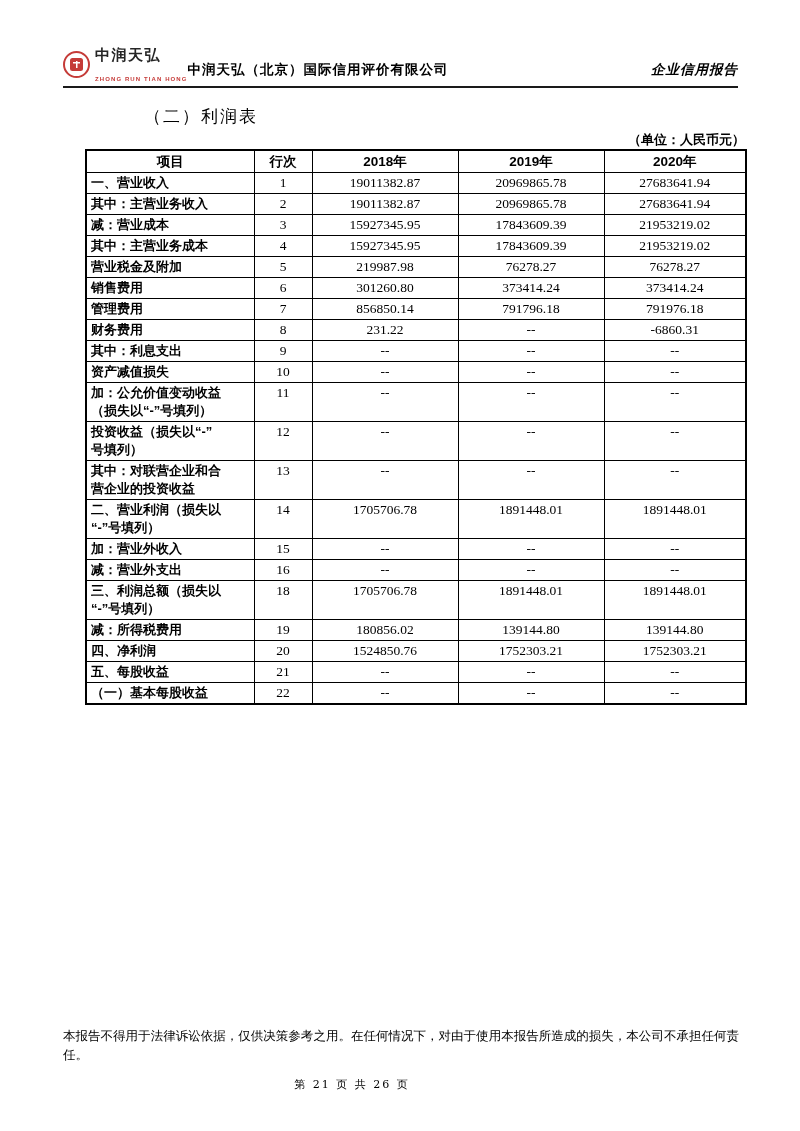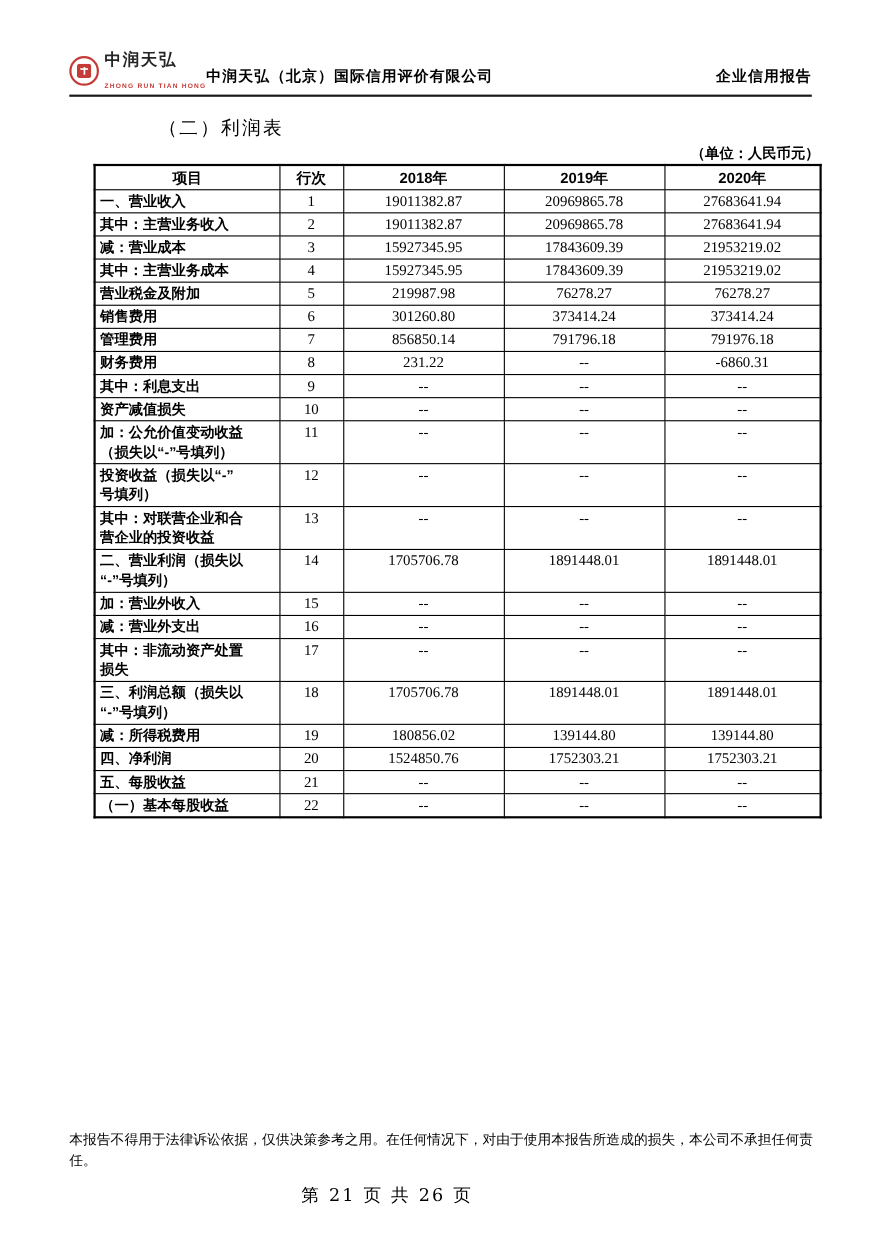--- a/index.html
+++ b/index.html
@@ -33,21 +33,21 @@
     background-color:#c53b38;
     background-image:linear-gradient(#fff,#fff),linear-gradient(#fff,#fff);
     background-size:7px 1.5px,1.5px 7px;
     background-position:center 4px,center center;
     background-repeat:no-repeat;
   }
   .logo-txt { display:flex; flex-direction:column; line-height:1;gap:12px; }
   .logo-name { font-size:15px; font-weight:bold; color:#262626; letter-spacing:1.5px; }
   .logo-sub  { font-size:6px; font-weight:bold; color:#c53b38; letter-spacing:1.1px; margin-top:2px; }
   .hdr-company { flex:1; text-align:left; font-size:13.5px; font-weight:bold; letter-spacing:1px; padding-bottom:3px; }
-  .hdr-right { font-size:13.5px; font-weight:bold; letter-spacing:1px; padding-bottom:3px; }
+  .hdr-right { font-size:13.5px; font-weight:bold; letter-spacing:1px; padding-bottom:3px;font-style:italic; }
 
   
   .sec-title {
     position:absolute; left:144px; top:105px;
     font-family:"DejaVu Serif", serif;
     font-size:17px; letter-spacing:2px;
   }
   .unit-note {
     position:absolute; left:85px; top:131px; width:660px;
     text-align:right; font-size:13px; font-weight:bold;
@@ -84,21 +84,21 @@
   
   .disclaimer {
     position:absolute; left:63px; top:1027px; width:676px;
     font-family:Liberation Sans, sans-serif;
     font-size:12.5px; line-height:1.55; text-align:justify;
   }
   .page-info {
     position:absolute; left:0; top:1077px; width:704px;
     text-align:center;
     font-family:"DejaVu Serif", serif;
-    font-size:16px; letter-spacing:2px;
+    font-size:11px; letter-spacing:2px;
   }
 </style>
 </head>
 <body>
 
 <div class="page">
 
   <div class="hdr">
     <div class="logo">
       <span class="logo-ring">
@@ -244,28 +244,20 @@
       <td class="c-num c-y2020">--</td>
     </tr>
         <tr>
       <td class="c-label">减：营业外支出</td>
       <td class="c-line">16</td>
       <td class="c-num c-y2018">--</td>
       <td class="c-num c-y2019">--</td>
       <td class="c-num c-y2020">--</td>
     </tr>
         <tr>
-      <td class="c-label">其中：非流动资产处置
-损失</td>
-      <td class="c-line">17</td>
-      <td class="c-num c-y2018">--</td>
-      <td class="c-num c-y2019">--</td>
-      <td class="c-num c-y2020">--</td>
-    </tr>
-        <tr>
       <td class="c-label">三、利润总额（损失以
 “-”号填列）</td>
       <td class="c-line">18</td>
       <td class="c-num c-y2018">1705706.78</td>
       <td class="c-num c-y2019">1891448.01</td>
       <td class="c-num c-y2020">1891448.01</td>
     </tr>
         <tr>
       <td class="c-label">减：所得税费用</td>
       <td class="c-line">19</td>

